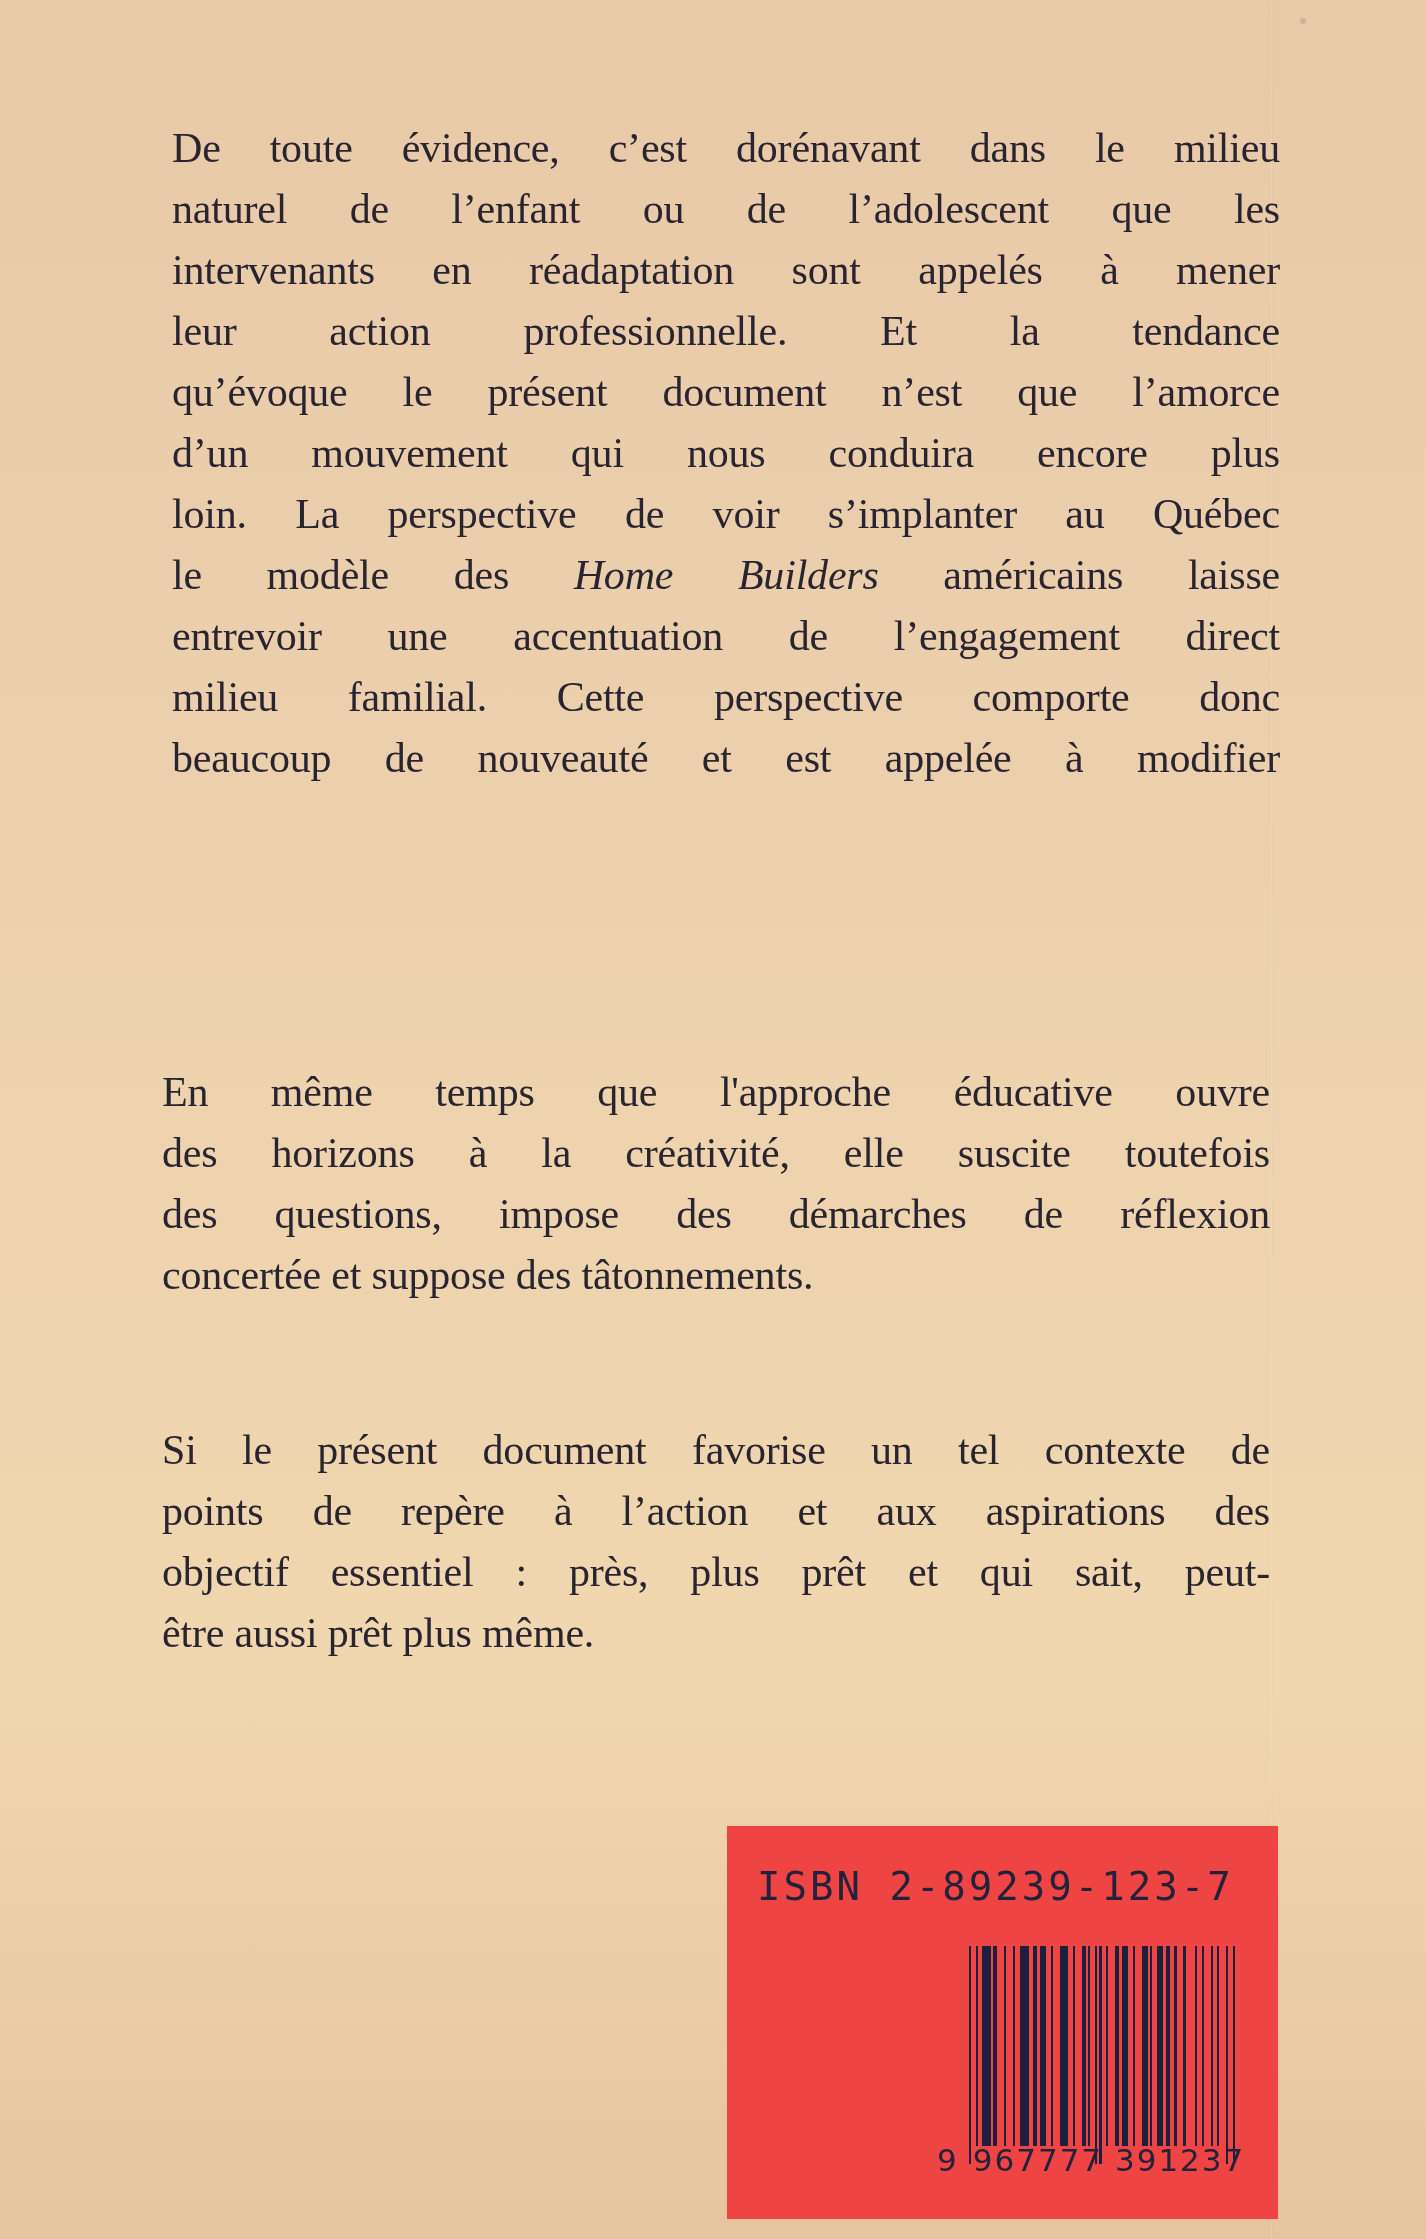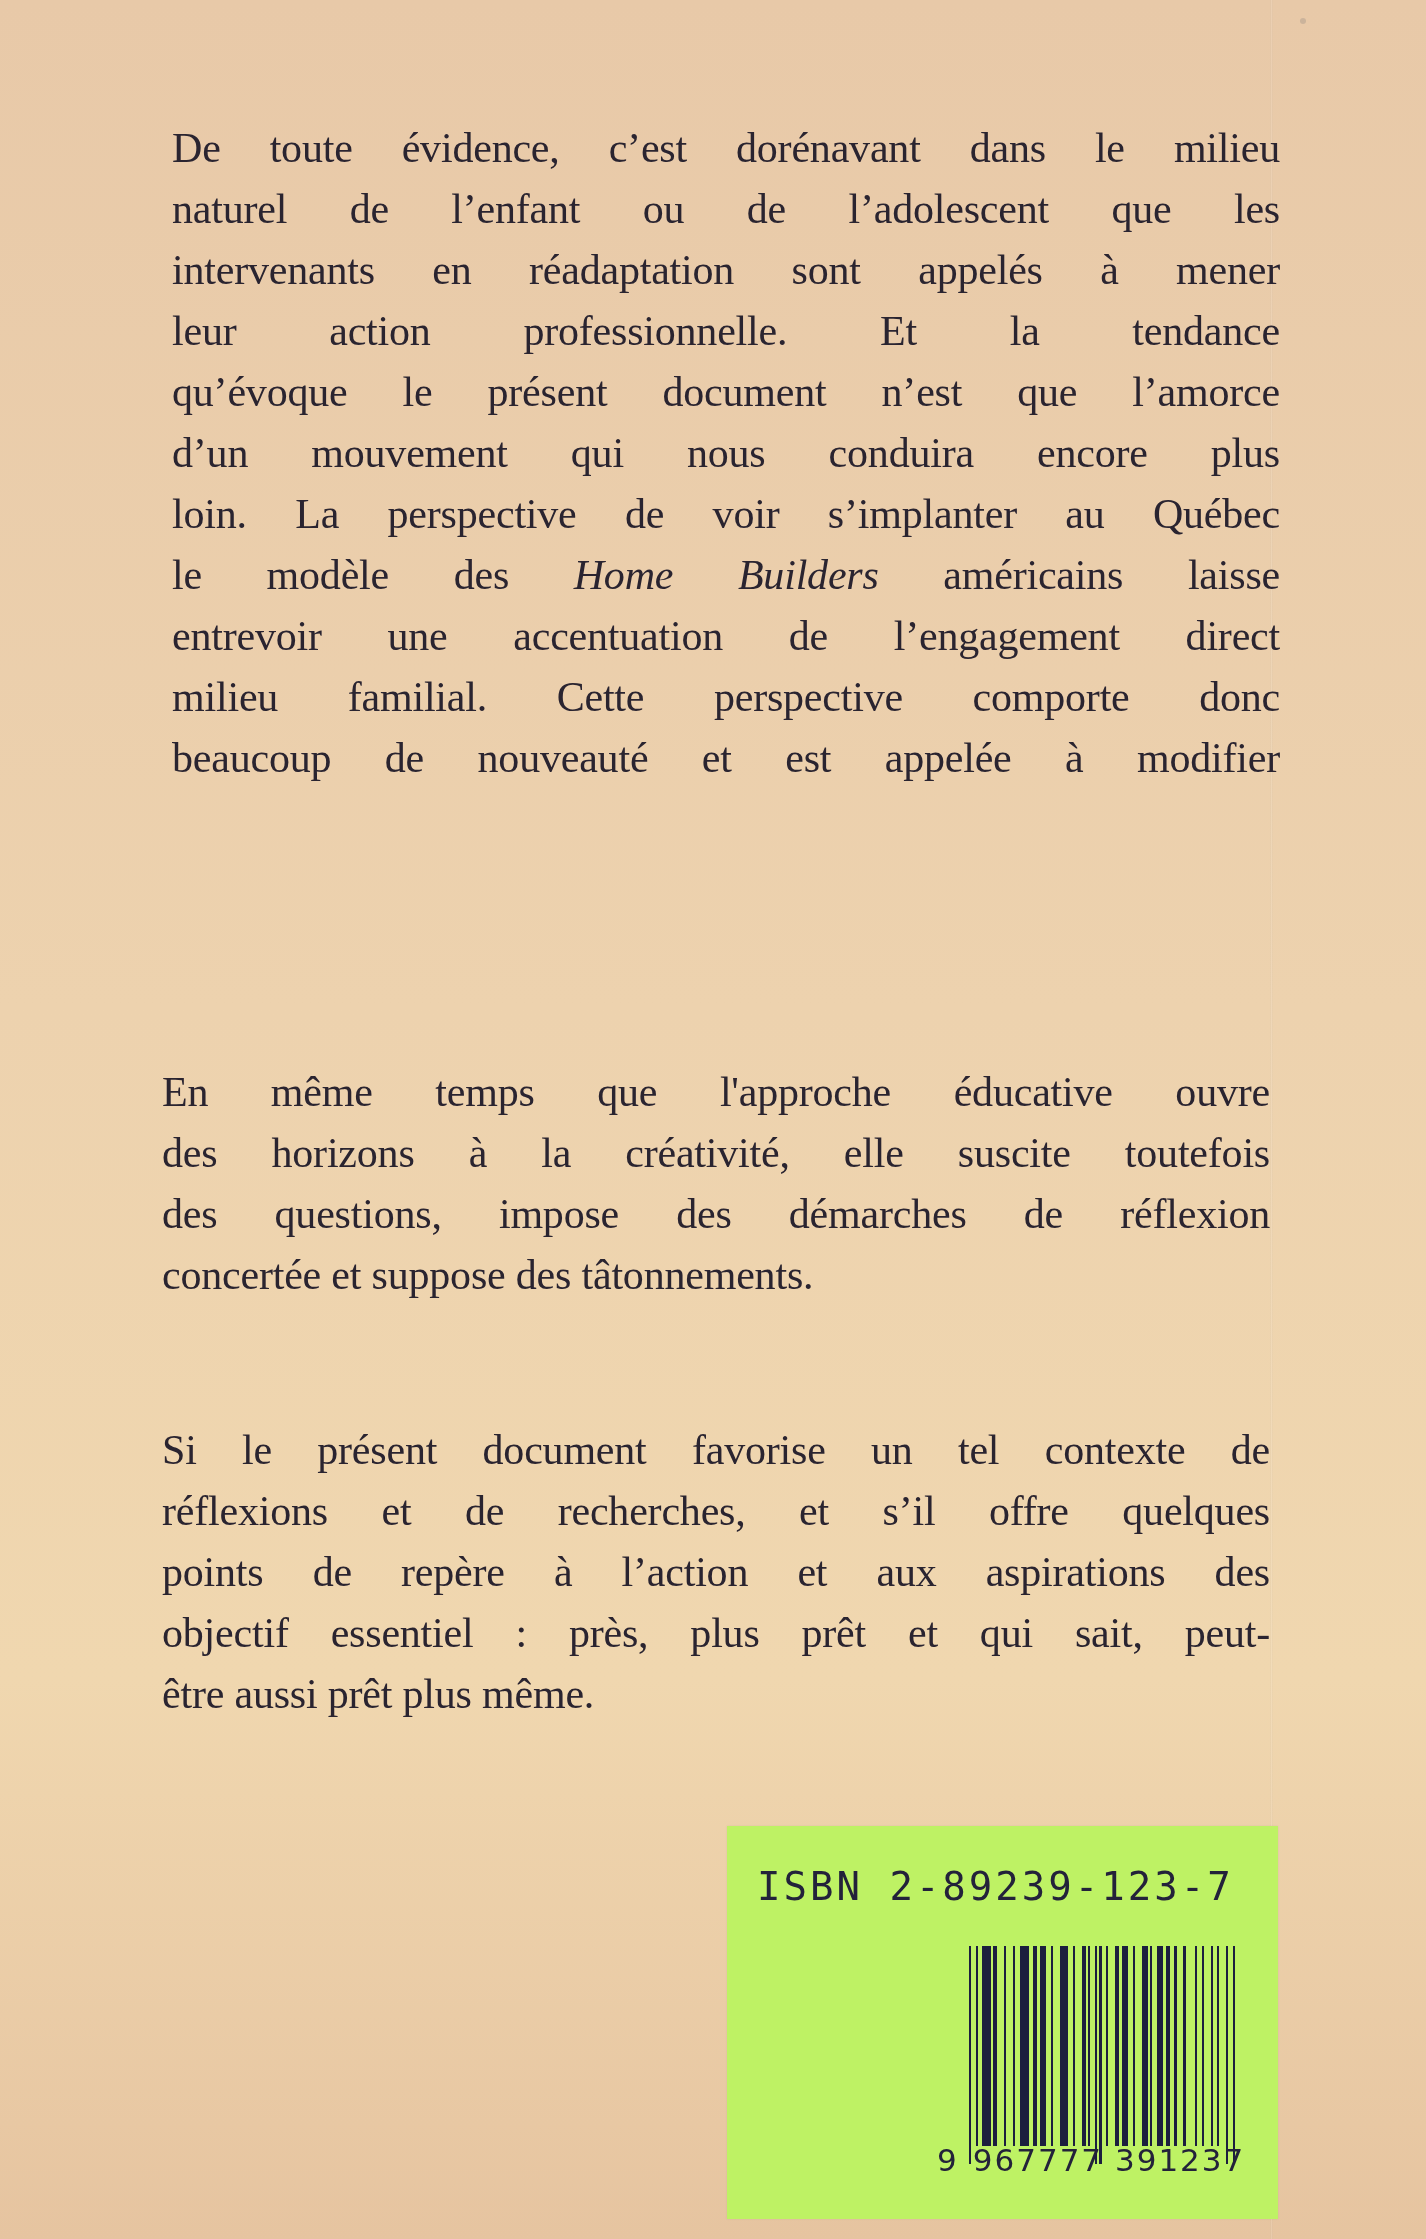--- a/index.html
+++ b/index.html
@@ -22,21 +22,21 @@
   }
   .para .line { display: block; text-align: justify; text-align-last: justify; white-space: nowrap; }
   .para .line.last { text-align-last: left; }
   #p1 { top: 118px; }
   #p2 { top: 1062px; left: 162px; }
   #p3 { top: 1420px; left: 162px; }
   em { font-style: italic; }
 
   .isbn-label {
     position: absolute; left: 727px; top: 1826px; width: 551px; height: 393px;
-    background: #bef264;
+    background: #ef4444;
     box-shadow: 0 0 2px rgba(0,0,0,0.08);
   }
   .isbn-text {
     position: absolute; left: 30px; top: 38px;
     font-family: "DejaVu Sans Mono", "Liberation Mono", monospace;
     font-size: 39px; letter-spacing: 3px; color: #23223a;
   }
   .barcode {
     position: absolute; left: 242px; top: 120px; width: 266px; height: 212px;
     display: flex; align-items: flex-start;
@@ -73,21 +73,20 @@
 
 <div class="para" id="p2">
   <span class="line">En même temps que l'approche éducative ouvre</span>
   <span class="line">des horizons à la créativité, elle suscite toutefois</span>
   <span class="line">des questions, impose des démarches de réflexion</span>
   <span class="line last">concertée et suppose des tâtonnements.</span>
 </div>
 
 <div class="para" id="p3">
   <span class="line">Si le présent document favorise un tel contexte de</span>
-  <span class="line">réflexions et de recherches, et s’il offre quelques</span>
   <span class="line">points de repère à l’action et aux aspirations des</span>
   <span class="line">objectif essentiel : près, plus prêt et qui sait, peut-</span>
   <span class="line last">être aussi prêt plus même.</span>
 </div>
 
 <div class="isbn-label">
   <div class="isbn-text">ISBN 2-89239-123-7</div>
   <div class="barcode" id="barcode">
       <span class="guard" style="width: 2.3px; margin-right: 4.6px;"></span>
       <span style="width: 2.3px; margin-right: 4.6px;"></span>

